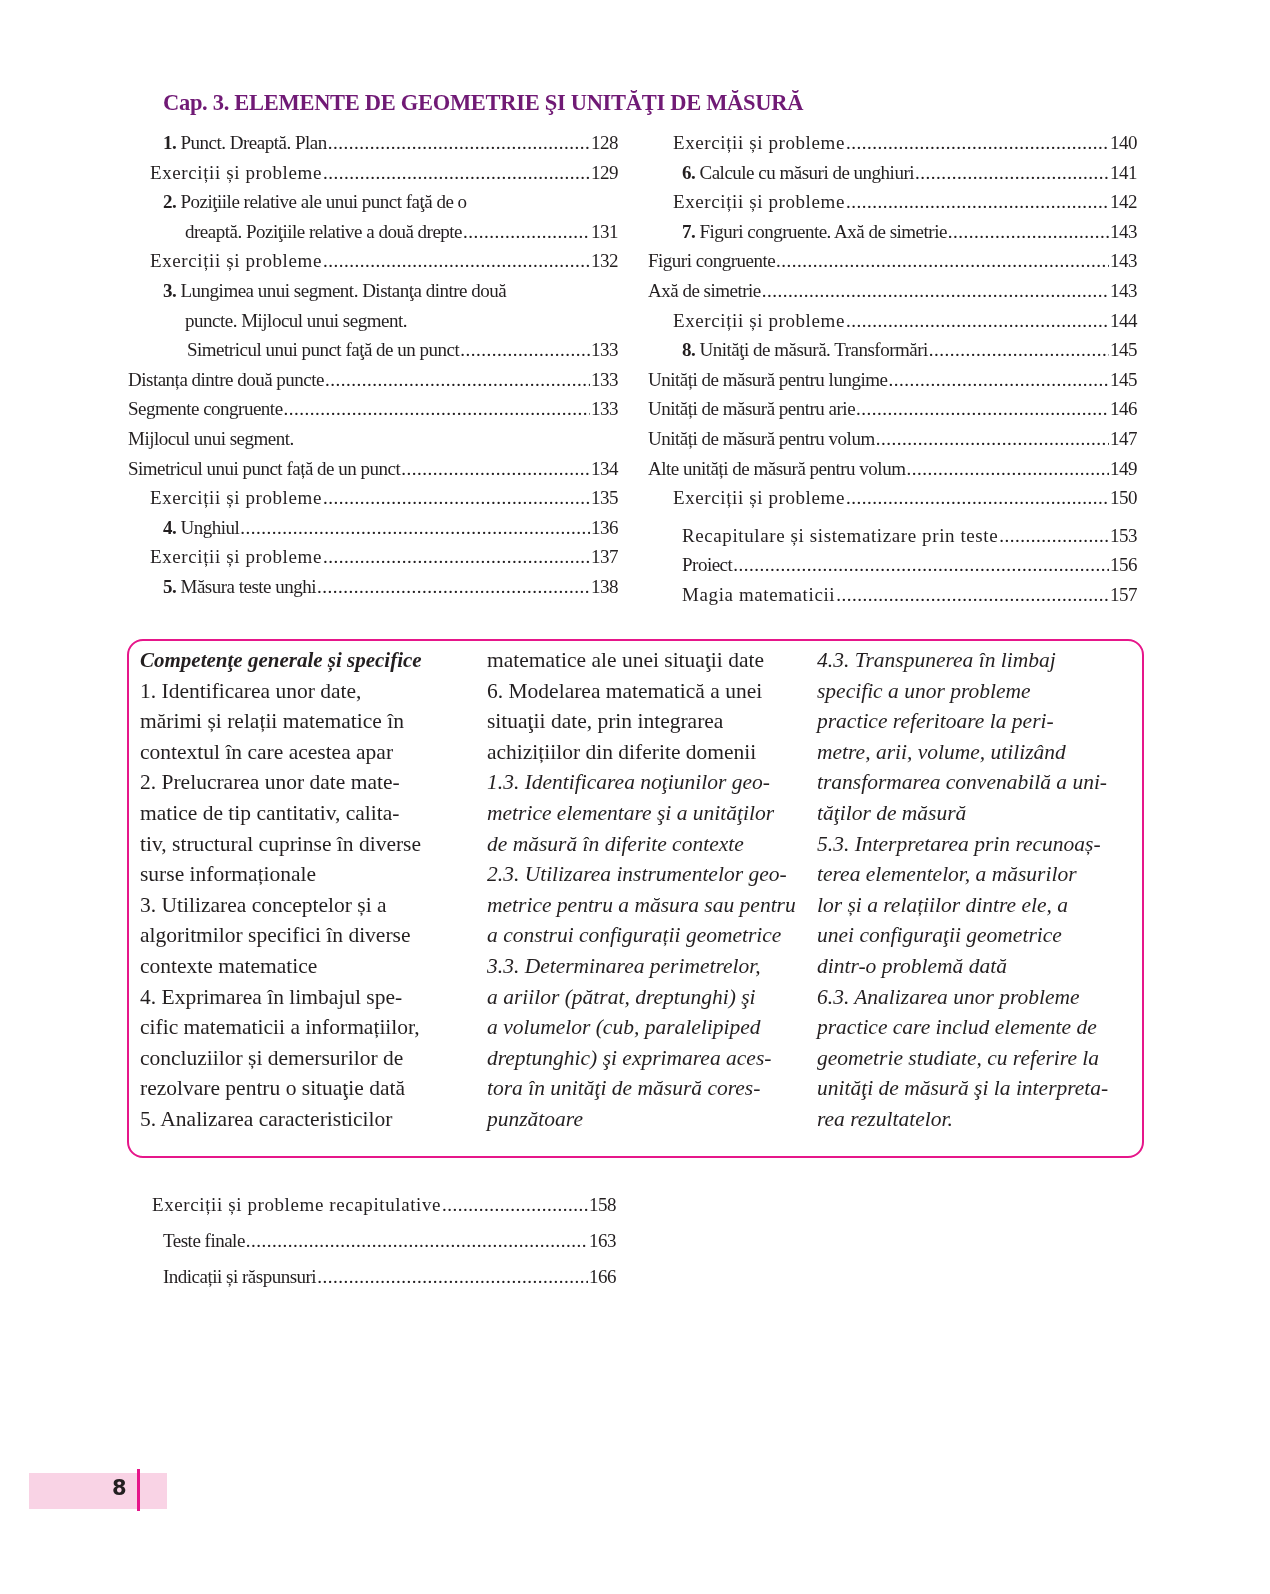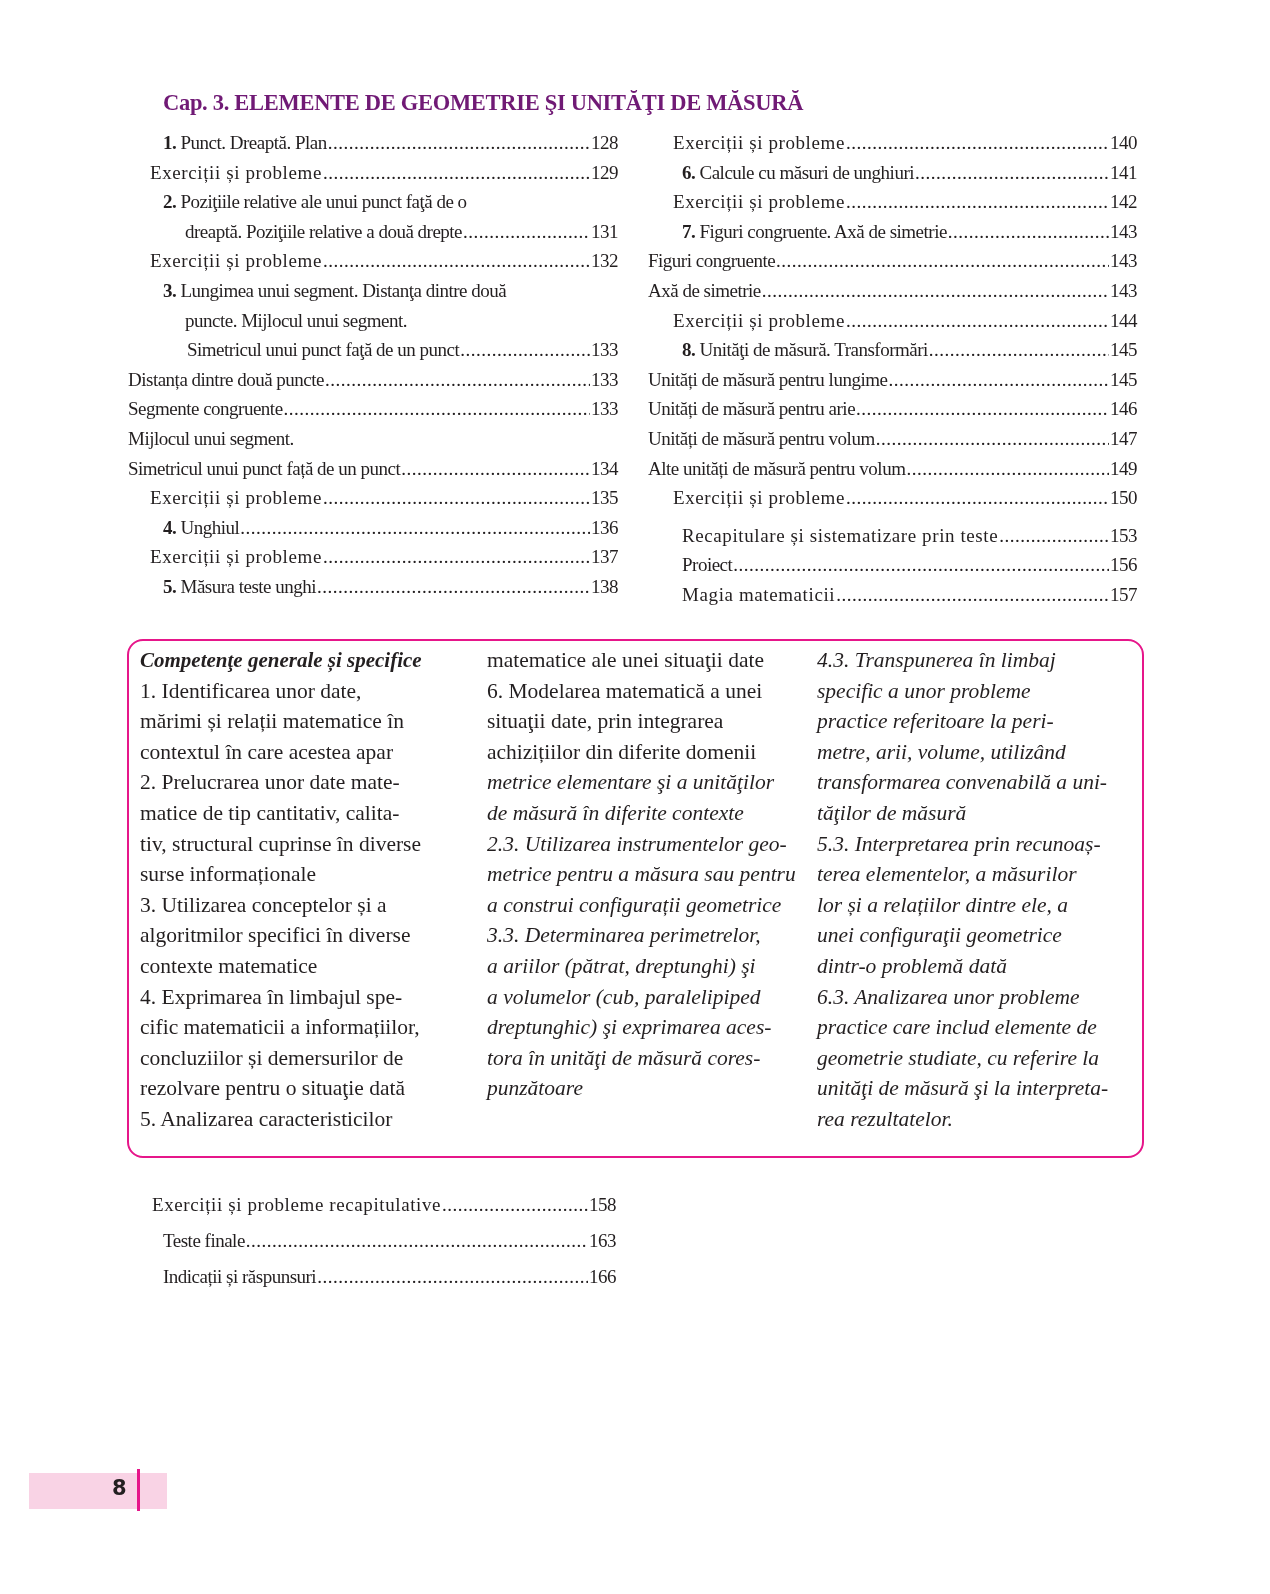--- a/index.html
+++ b/index.html
@@ -229,20 +229,21 @@
   <div class="comp-line">concluziilor și demersurilor de</div>
   <div class="comp-line">rezolvare pentru o situaţie dată</div>
   <div class="comp-line">5. Analizarea caracteristicilor</div>
 </div>
 
 <div class="comp-col comp-c2">
   <div class="comp-line">matematice ale unei situaţii date</div>
   <div class="comp-line">6. Modelarea matematică a unei</div>
   <div class="comp-line">situaţii date, prin integrarea</div>
   <div class="comp-line">achizițiilor din diferite domenii</div>
+  <div class="comp-line ital">1.3. Identificarea noţiunilor geo-</div>
   <div class="comp-line ital">metrice elementare şi a unităţilor</div>
   <div class="comp-line ital left">de măsură în diferite contexte</div>
   <div class="comp-line ital">2.3. Utilizarea instrumentelor geo-</div>
   <div class="comp-line ital">metrice pentru a măsura sau pentru</div>
   <div class="comp-line ital">a construi configurații geometrice</div>
   <div class="comp-line ital">3.3. Determinarea perimetrelor,</div>
   <div class="comp-line ital">a ariilor (pătrat, dreptunghi) şi</div>
   <div class="comp-line ital">a volumelor (cub, paralelipiped</div>
   <div class="comp-line ital">dreptunghic) şi exprimarea aces-</div>
   <div class="comp-line ital">tora în unităţi de măsură cores-</div>

